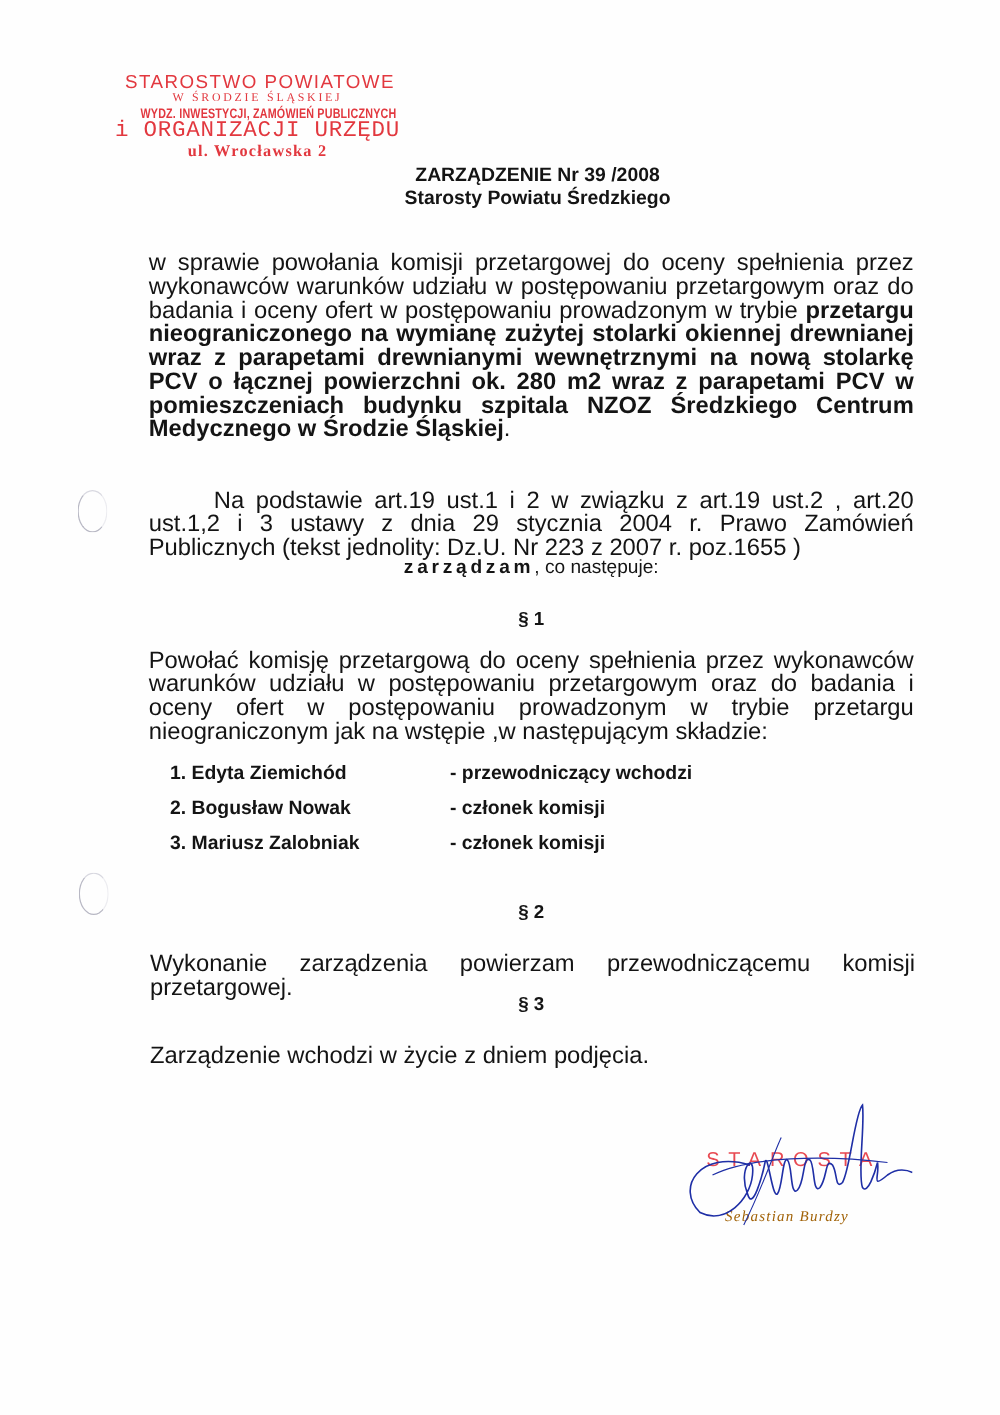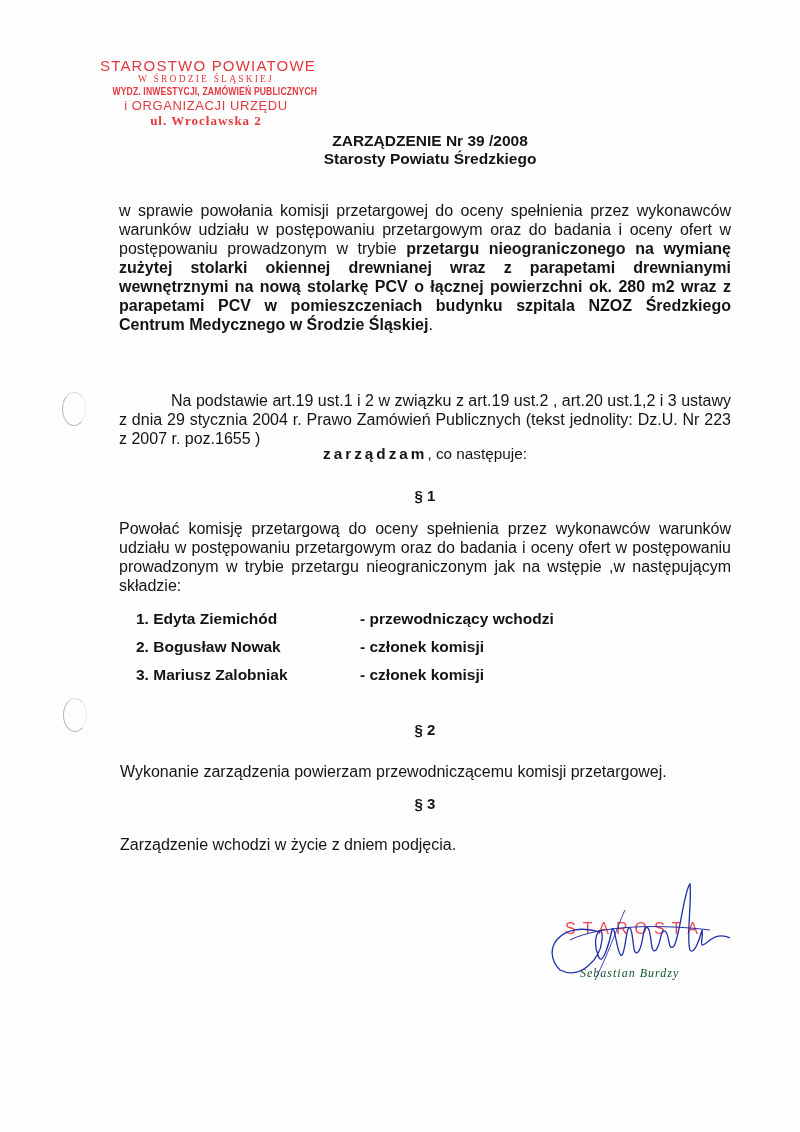--- a/index.html
+++ b/index.html
@@ -7,28 +7,28 @@
     width:800px; height:1132px; background:#ffffff; position:relative; overflow:hidden;
     font-family:"Liberation Sans", sans-serif; color:#141414;
   }
   .page { position:absolute; left:0; top:0; width:800px; height:1132px; background:#fefefe; }
 
   
   .stamp { position:absolute; left:86px; top:58px; width:240px; color:#e2383f; text-align:center; }
   .stamp .l1 { font-family:"Liberation Sans", sans-serif; font-size:15px; letter-spacing:1.2px; line-height:16px; margin-left:4px; }
   .stamp .l2 { font-family:"Liberation Serif", serif; font-size:9.5px; letter-spacing:2.2px; line-height:11px; }
   .stamp .l3 { font-family:"Liberation Sans", sans-serif; font-weight:bold; font-size:11px; transform:scaleX(0.78); transform-origin:center; white-space:nowrap; line-height:13px; letter-spacing:0.2px; }
-  .stamp .l4 { font-family:Liberation Sans, sans-serif; font-size:13px; letter-spacing:0.6px; line-height:15px; }
+  .stamp .l4 { font-family:Liberation Mono, monospace; font-size:18px; letter-spacing:0.6px; line-height:15px; }
   .stamp .l5 { font-family:Liberation Serif, serif; font-weight:bold; font-size:13px; letter-spacing:1px; line-height:15px; }
   .stamp .l6 { font-family:"Liberation Sans", sans-serif; font-size:15px; letter-spacing:0.5px; line-height:18px; margin-left:8px; }
 
   
   .title { position:absolute; left:300px; top:132px; width:260px; text-align:center; font-weight:bold; font-size:15.5px; line-height:18px; }
 
-  .text { position:absolute; left:119px; width:612px; font-size:16px; line-height:19px; text-align:justify; }
+  .text { position:absolute; left:119px; width:612px; font-size:19px; line-height:19px; text-align:justify; }
   .text b { font-weight:bold; }
   .intro { top:201px; }
   .basis { top:391px; }
   .basis .indent { padding-left:52px; }
   .center { position:absolute; left:119px; width:612px; text-align:center; font-size:15.3px; }
   .decree { top:445px; }
   .decree .spaced { font-weight:bold; letter-spacing:3px; }
   .par { font-weight:bold; font-size:15px; }
   .p1 { top:487px; }
   .s1text { top:519px; }
@@ -42,21 +42,21 @@
   .s3text { top:835px; left:120px; }
 
   
   .hole { position:absolute; width:22px; height:32px; border:1.5px solid #b8b8c4; border-radius:50%; border-top-color:#d8d8e0; border-right-color:#ececf0; }
   .hole1 { left:62px; top:392px; }
   .hole2 { left:63px; top:698px; }
 
   
   .sig { position:absolute; left:540px; top:880px; width:190px; height:110px; }
   .sig .starosta { position:absolute; left:25px; top:40px; color:#e84a52; font-size:16px; letter-spacing:7px; font-family:"Liberation Sans", sans-serif; }
-  .sig .signame { position:absolute; left:40px; top:86px; color:#14532d; font-size:12px; font-style:italic; font-family:"Liberation Serif", serif; letter-spacing:1px; }
+  .sig .signame { position:absolute; left:40px; top:86px; color:#a16207; font-size:12px; font-style:italic; font-family:"Liberation Serif", serif; letter-spacing:1px; }
   .sig svg { position:absolute; left:0; top:0; }
 </style>
 </head>
 <body>
 
 <div class="page">
 
   <div class="stamp">
     <div class="l1">STAROSTWO POWIATOWE</div>
     <div class="l2">W ŚRODZIE ŚLĄSKIEJ</div>

